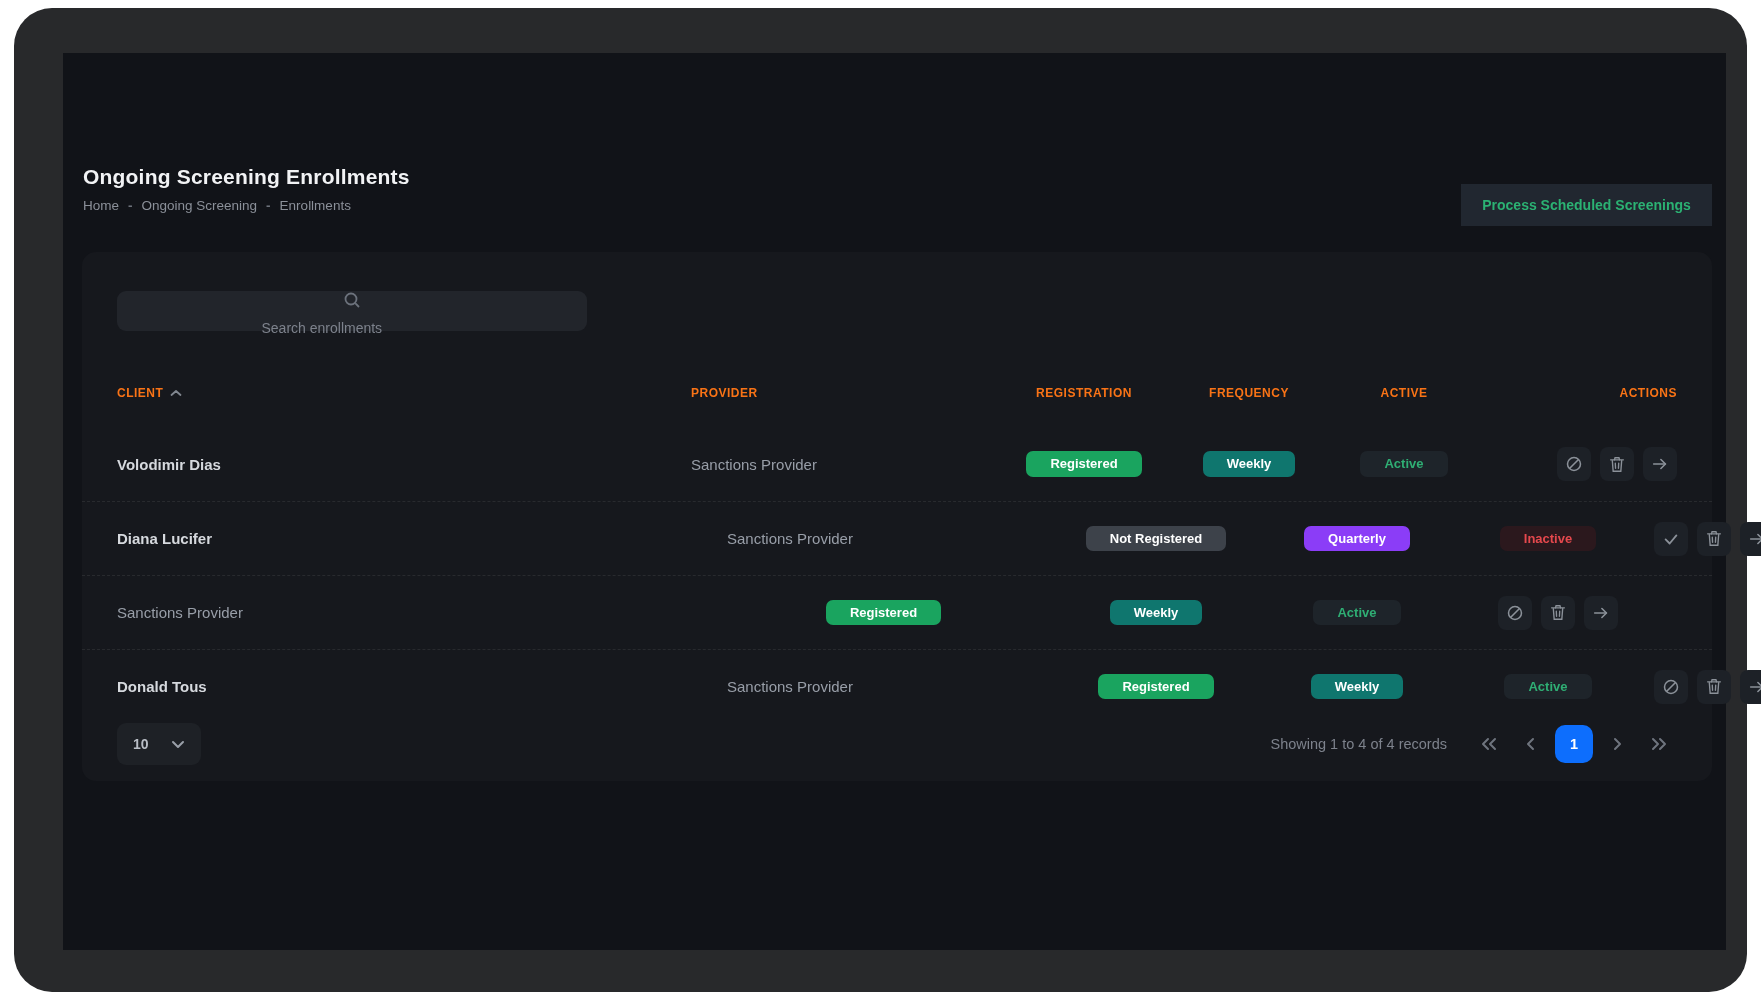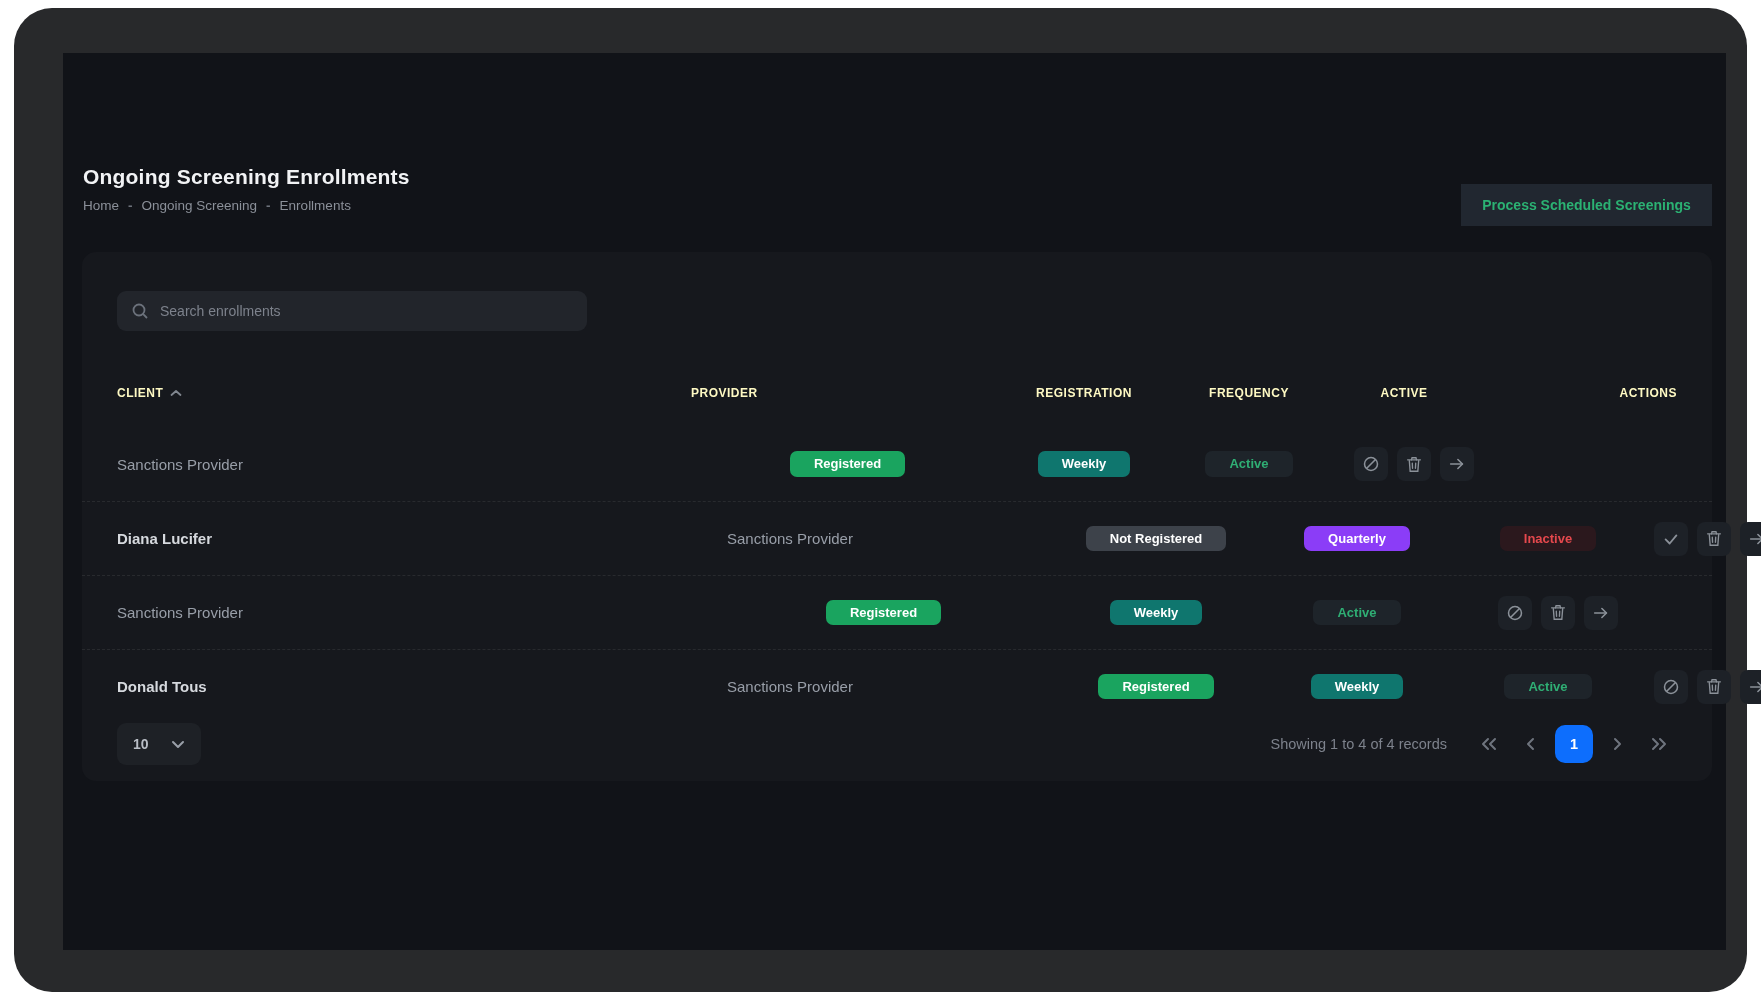--- a/index.html
+++ b/index.html
@@ -22,36 +22,36 @@
                  color:#2bb273; font-size:14px; font-weight:700;
                  font-family:inherit; }
 
   
   .card { position:absolute; left:19px; top:199px; width:1630px; height:529px;
           background:#16181d; border-radius:14px; }
 
   
   .search-wrap { position:absolute; left:35px; top:39px; width:470px; height:40px;
                  background:#22252b; border-radius:9px; display:flex; align-items:center;
-                 padding:0 14px; gap:11px; }
+                 padding:0 14px; gap:11px;flex-direction:column; }
   .search-wrap input { flex:1; background:transparent; border:none; outline:none;
                  color:#c7cbd2; font-size:14px; font-family:inherit; }
   .search-wrap input::placeholder { color:#7d828c; }
 
   .toolbar-right { position:absolute; right:35px; top:39px; display:flex; gap:13px; }
   .btn { height:40px; border:none; border-radius:9px; cursor:pointer; font-family:inherit;
          font-size:14px; display:flex; align-items:center; justify-content:center; gap:9px; }
   .btn-ghost-blue { background:#15202f; color:#3f8cfd; font-weight:600; padding:0 20px; }
   .btn-primary    { background:#0b6ee8; color:#ffffff; font-weight:700; padding:0 22px; }
 
   
   .thead, .trow { display:grid; grid-template-columns:574px 313px 160px 170px 140px 1fr;
                   align-items:center; padding:0 35px; }
   .thead { position:absolute; left:0; top:124px; width:100%; height:34px;
-           color:#fef9c3; font-size:12px; font-weight:700; letter-spacing:.5px; }
+           color:#f97316; font-size:12px; font-weight:700; letter-spacing:.5px; }
   .th { display:flex; align-items:center; gap:7px; cursor:pointer; }
   .th.c-center { justify-content:center; }
   .th.c-right  { justify-content:flex-end; }
 
   .tbody { position:absolute; left:0; top:175px; width:100%; }
   .trow  { height:74px; }
   .trow + .trow { border-top:1px dashed rgba(255,255,255,.08);gap:36px; }
   .cell-client   { color:#d6d9de; font-size:15px; font-weight:600; }
   .cell-provider { color:#989ea8; font-size:15px; }
   .cell-center { display:flex; justify-content:center; }
@@ -131,20 +131,21 @@
         <div class="th">PROVIDER</div>
         <div class="th c-center">REGISTRATION</div>
         <div class="th c-center">FREQUENCY</div>
         <div class="th c-center">ACTIVE</div>
         <div class="th c-right">ACTIONS</div>
       </div>
 
       <div class="tbody">
 
         <div class="trow">
+          <div class="cell-client">Volodimir Dias</div>
           <div class="cell-provider">Sanctions Provider</div>
           <div class="cell-center">
               <span class="badge" data-variant="solid-green">Registered</span>
             </div>
           <div class="cell-center">
               <span class="badge" data-variant="solid-blue">Weekly</span>
             </div>
           <div class="cell-center">
               <span class="badge" data-variant="soft-green">Active</span>
             </div>

